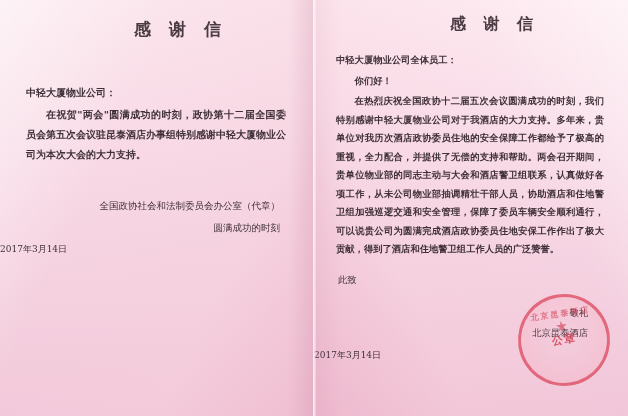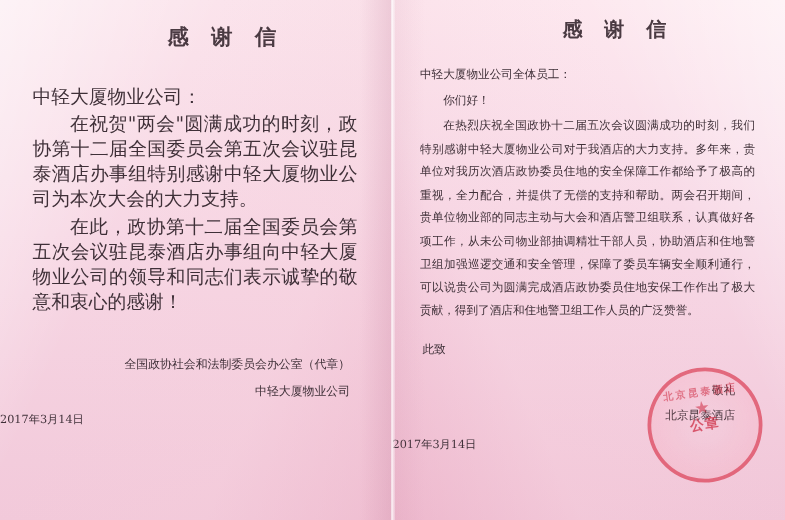--- a/index.html
+++ b/index.html
@@ -59,24 +59,25 @@
     margin-top: 18px;
   }
   .letter-right .title {
     font-size: 16px;
     margin-top: 14px;
   }
   .body-text {
     color: #3f3038;
     font-family: "DejaVu Serif", serif;
     text-align: justify;
+    font-weight: bold;
   }
   .letter-left .body-text {
-    margin: 26px 28px 0 26px;
-    font-size: 15px;
+    margin: 42px 28px 0 26px;
+    font-size: 10px;
     line-height: 20px;
   }
   .letter-right .body-text {
     margin: 16px 24px 0 22px;
     font-size: 9.3px;
     line-height: 18.5px;
   }
   .para {
     margin: 0 0 2px 0;
   }
@@ -93,21 +94,21 @@
     font-size: 9.5px;
     line-height: 22px;
   }
   .letter-right .sign-block {
     margin: 14px 40px 0 0;
     font-size: 9.3px;
     line-height: 20px;
   }
   .sign-line { display: block; }
   .closing-left {
-    font-family: Liberation Serif, serif;
+    font-family: Liberation Sans, sans-serif;
     color: #3f3038;
     font-size: 9.3px;
     margin: 12px 12px 0 24px;
     line-height: 18px;
   }
   .date-left {
     text-align: left;
     font-family: "DejaVu Serif", serif;
     color: #3f3038;
   }
@@ -190,25 +191,24 @@
 </head>
 <body>
 
 <div class="page">
 
   <div class="letter letter-left">
     <div class="title">感 谢 信</div>
     <div class="body-text">
       <p class="para">中轻大厦物业公司：</p>
       <p class="para indent">在祝贺"两会"圆满成功的时刻，政协第十二届全国委员会第五次会议驻昆泰酒店办事组特别感谢中轻大厦物业公司为本次大会的大力支持。</p>
-      <p class="para indent">在此，政协第十二届全国委员会第五次会议驻昆泰酒店办事组向中轻大厦物业公司的领导和同志们表示诚挚的敬意和衷心的感谢！</p>
     </div>
     <div class="sign-block">
       <span class="sign-line">全国政协社会和法制委员会办公室（代章）</span>
-      <span class="sign-line">中轻大厦物业公司</span>
+      <span class="sign-line">圆满成功的时刻</span>
     </div>
     <div class="date-left">2017年3月14日</div>
     <div class="fold-shadow fold-left"></div>
   </div>
 
   <div class="letter letter-right">
     <div class="title">感 谢 信</div>
     <div class="body-text">
       <p class="para">中轻大厦物业公司全体员工：</p>
       <p class="para indent">你们好！</p>

